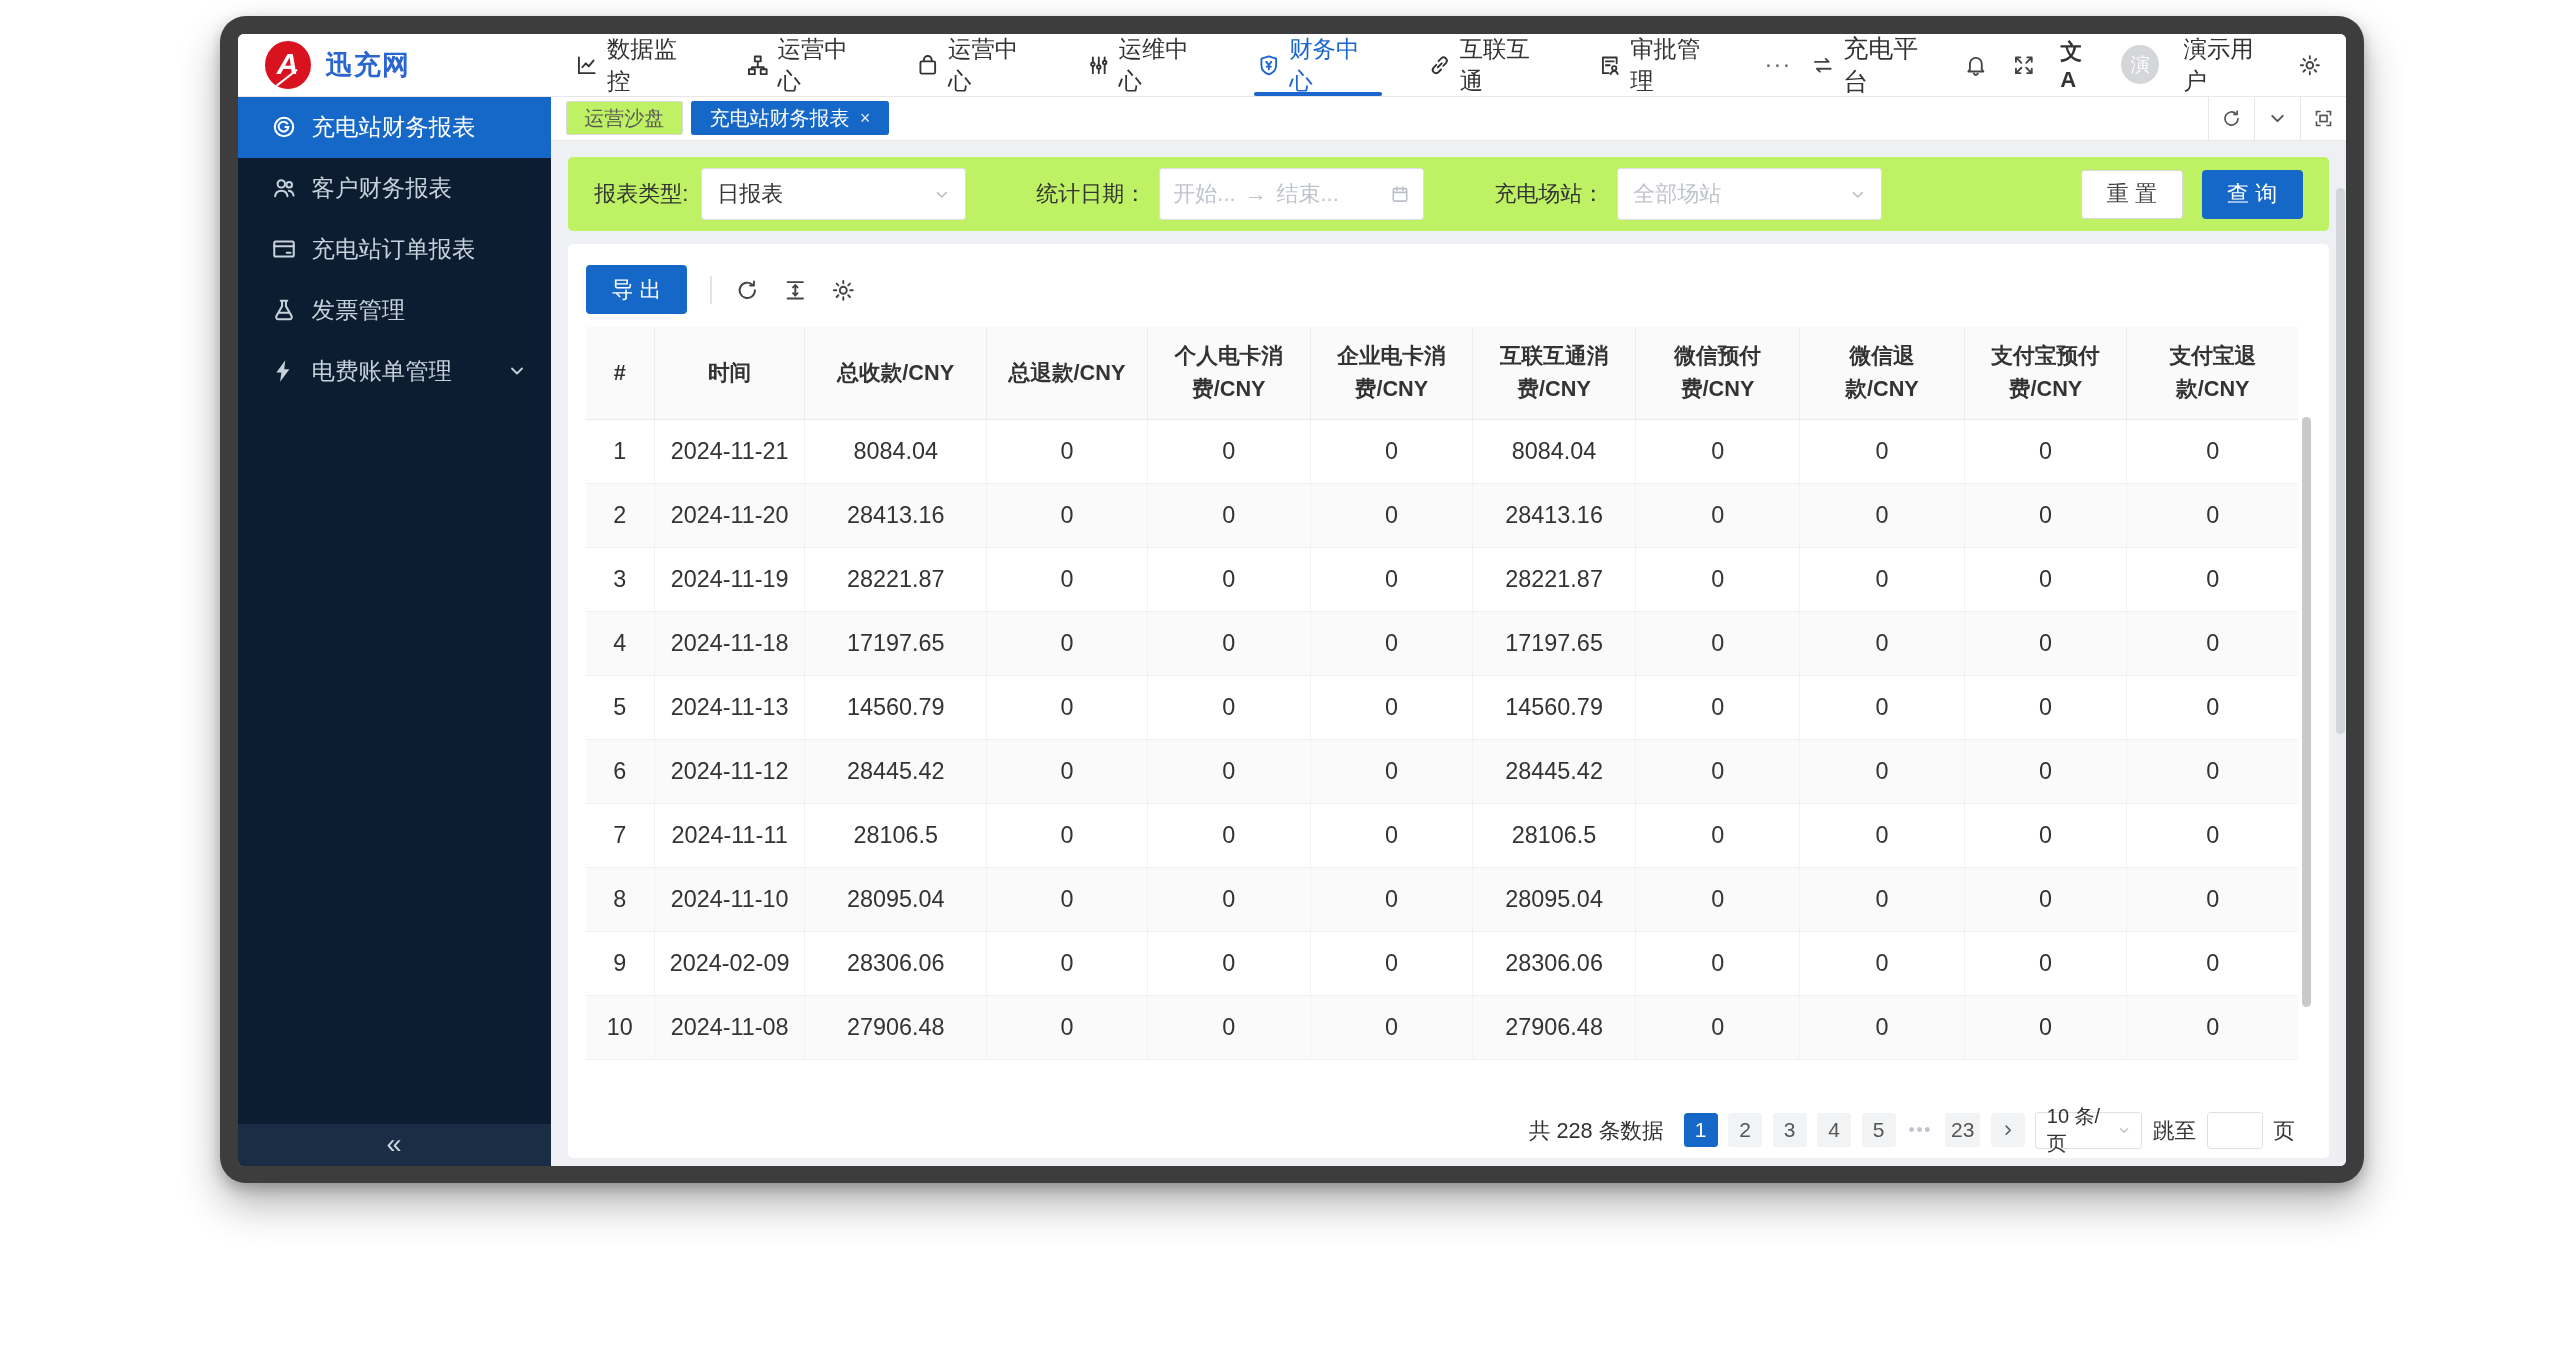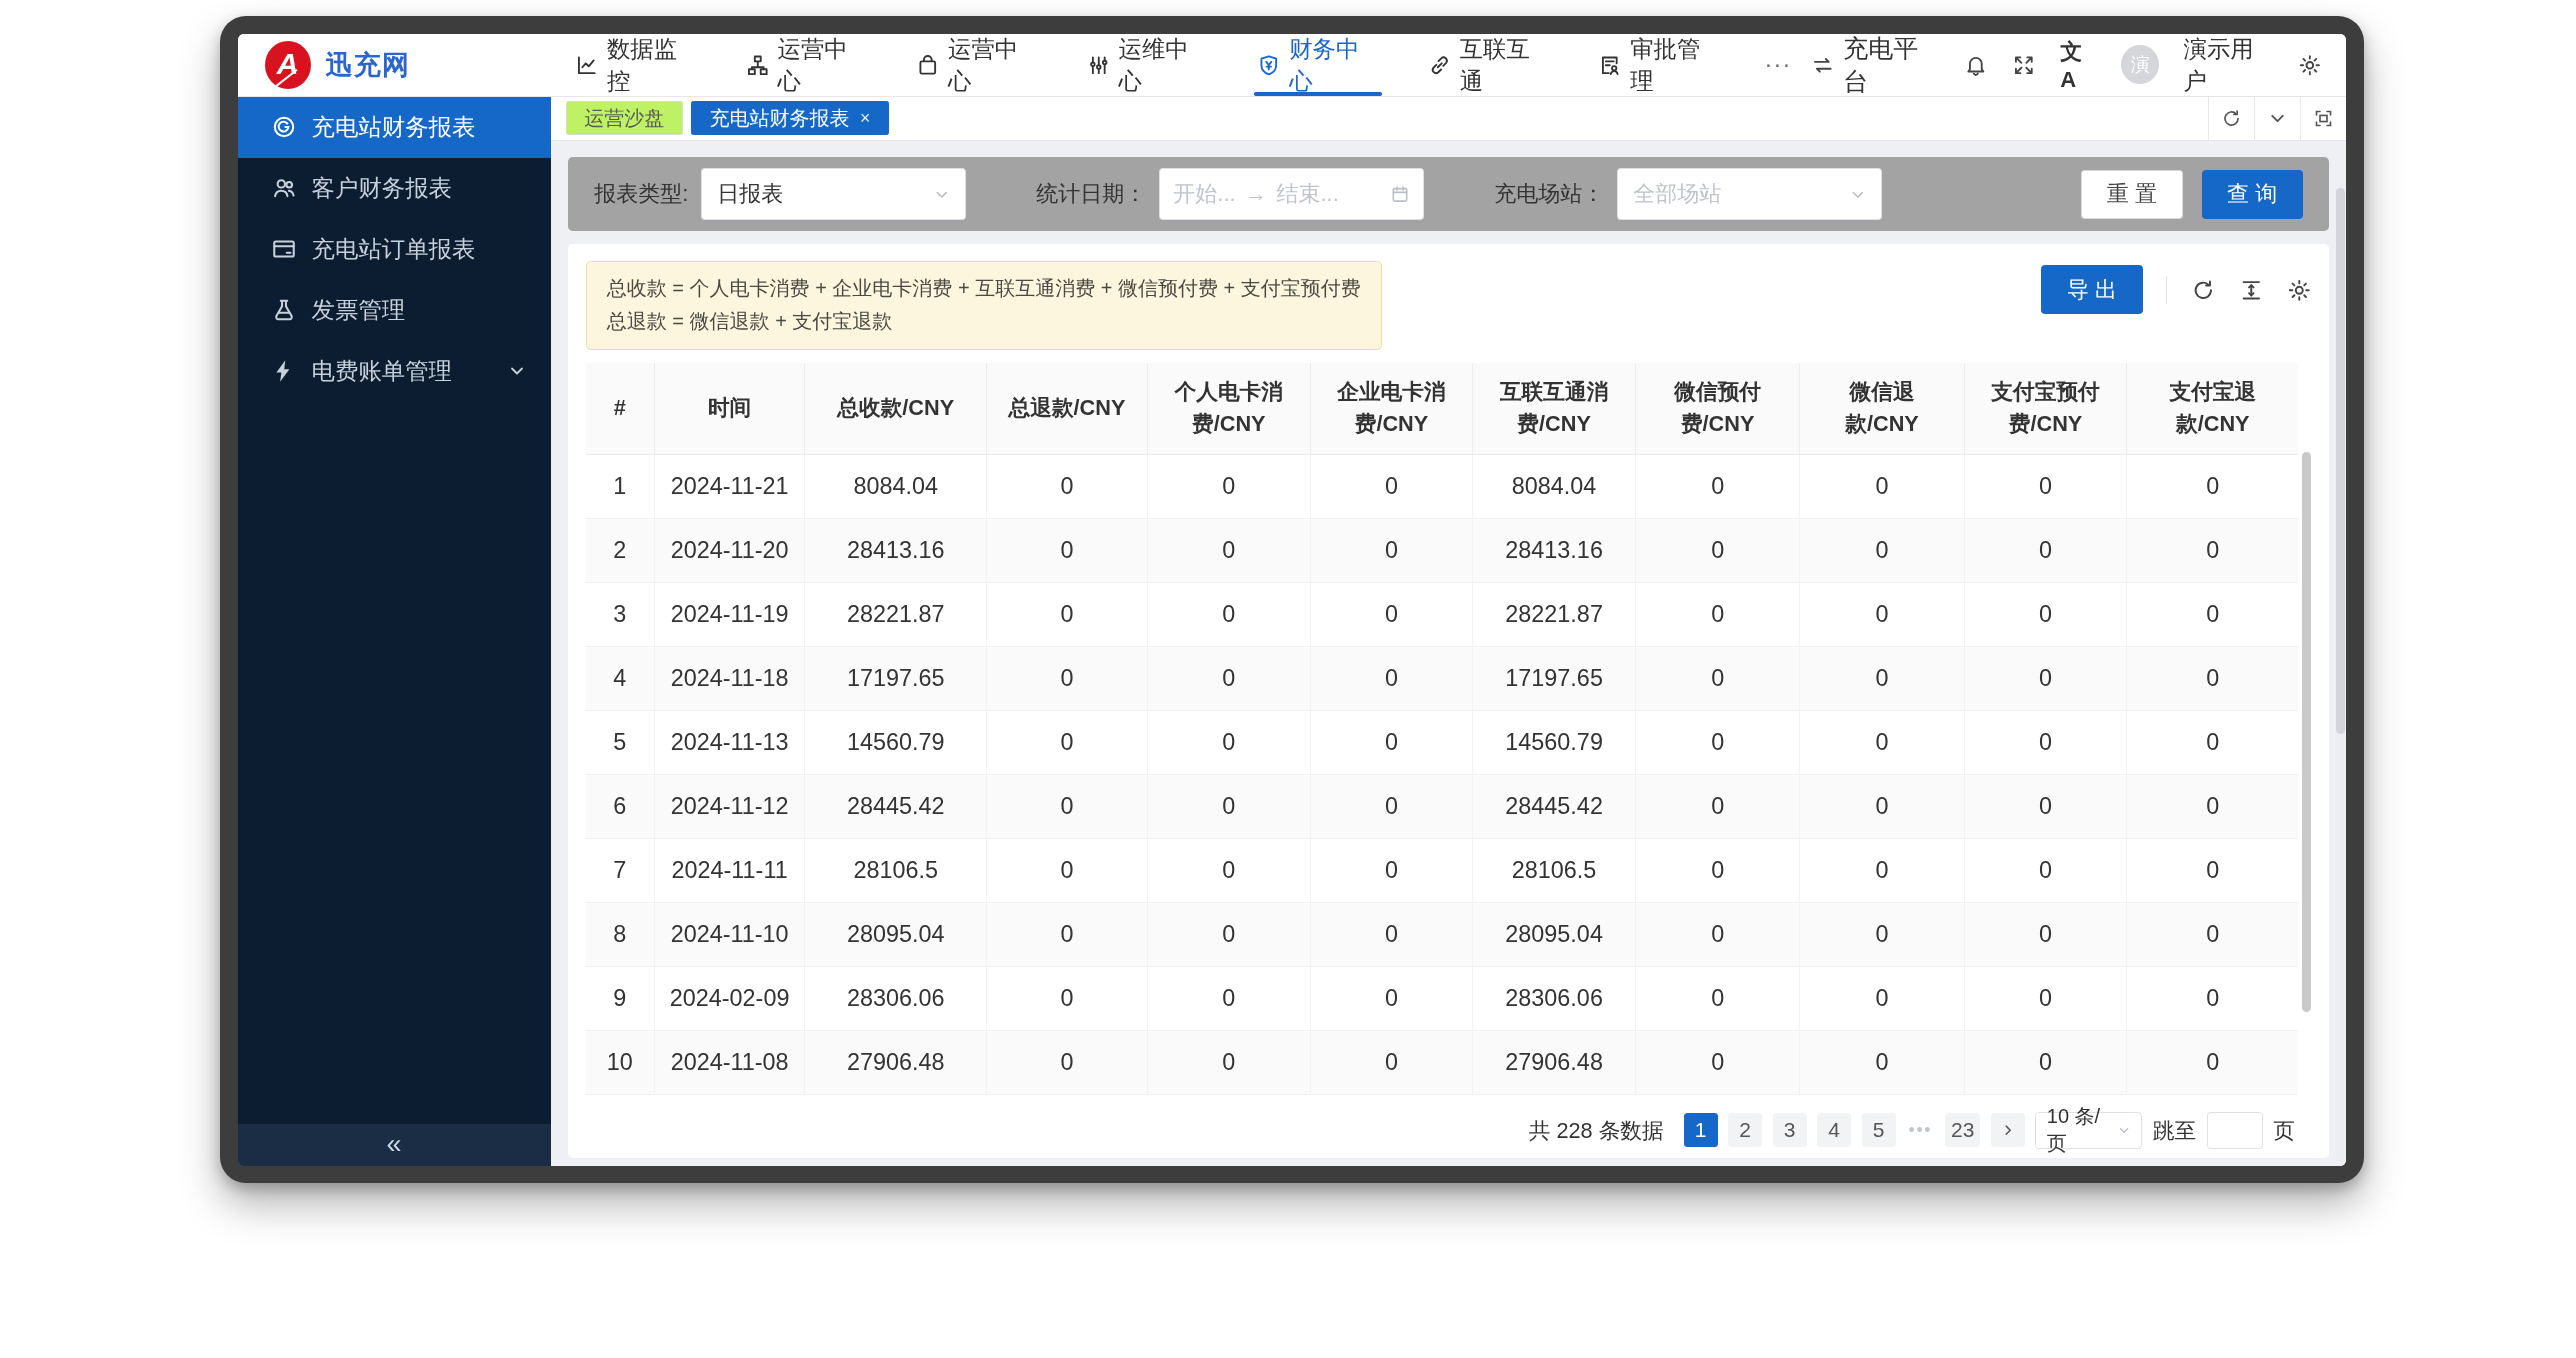--- a/index.html
+++ b/index.html
@@ -62,21 +62,21 @@
   .tab-actions { margin-left:auto; display:flex; height:100%; }
   .tab-act { width:46px; height:100%; border-left:0.6px solid #e7e7e7; display:flex; align-items:center;
              justify-content:center; color:#555; }
   .tab-act .ic { width:21px; height:21px; }
 
   
   .content { flex:1; min-height:0; padding:16.4px 17.6px 8.2px 17.6px; display:flex; flex-direction:column; position:relative; }
   .main-scroll { position:absolute; right:1.2px; top:47px; bottom:3.5px; width:9.4px; background:#eceef1; border-radius:4.7px; }
   .main-scroll .thumb { position:absolute; top:0; width:100%; height:56%; background:#d2d5da; border-radius:4.7px; }
 
-  .filter-card { background:#a3a3a3; border-radius:4.7px; height:74px; flex:0 0 74px;
+  .filter-card { background:#bef264; border-radius:4.7px; height:74px; flex:0 0 74px;
                  display:flex; align-items:center; padding:0 26px; margin-bottom:13px; }
   .f-label { font-size:22px; color:#333; margin-right:13px; white-space:nowrap; }
   .select { width:265px; height:52px; border:0.6px solid #dcdfe6; border-radius:3.5px; background:#fff;
             display:flex; align-items:center; padding:0 15px; font-size:22px; color:#333; }
   .select .chev { margin-left:auto; width:17.6px; height:17.6px; color:#b9bec7; }
   .select.dim { color:#bfc3cb;gap:24px; }
   .gap { width:70px; flex:0 0 70px; }
   .daterange { width:265px; height:52px; border:0.6px solid #dcdfe6; border-radius:3.5px; background:#fff;
                display:flex; align-items:center; padding:0 13px; font-size:22px; color:#bfc3cb; gap:9.4px; }
   .daterange .cal { margin-left:auto; width:20px; height:20px; color:#b9bec7; }
@@ -410,24 +410,20 @@
                   </svg>
                 </div>
               <div class="filter-btns">
                 <div class="btn ghost">重 置</div>
                 <div class="btn primary">查 询</div>
               </div>
             </div>
 
             <div class="data-card">
               <div class="card-top">
-                <div class="alert">
-                  <div>总收款 = 个人电卡消费 + 企业电卡消费 + 互联互通消费 + 微信预付费 + 支付宝预付费</div>
-                  <div>总退款 = 微信退款 + 支付宝退款</div>
-                </div>
                 <div class="export-group">
                   <div class="btn primary">导 出</div>
                   <div class="vdiv"></div>
                   <svg class="tool-ic" viewBox="0 0 42 42" width="24.6" height="24.6">
                       <use href="#i-refresh"></use>
                     </svg>
                   <svg class="tool-ic" viewBox="0 0 42 42" width="24.6" height="24.6">
                       <use href="#i-colheight"></use>
                     </svg>
                   <svg class="tool-ic" viewBox="0 0 42 42" width="24.6" height="24.6">

